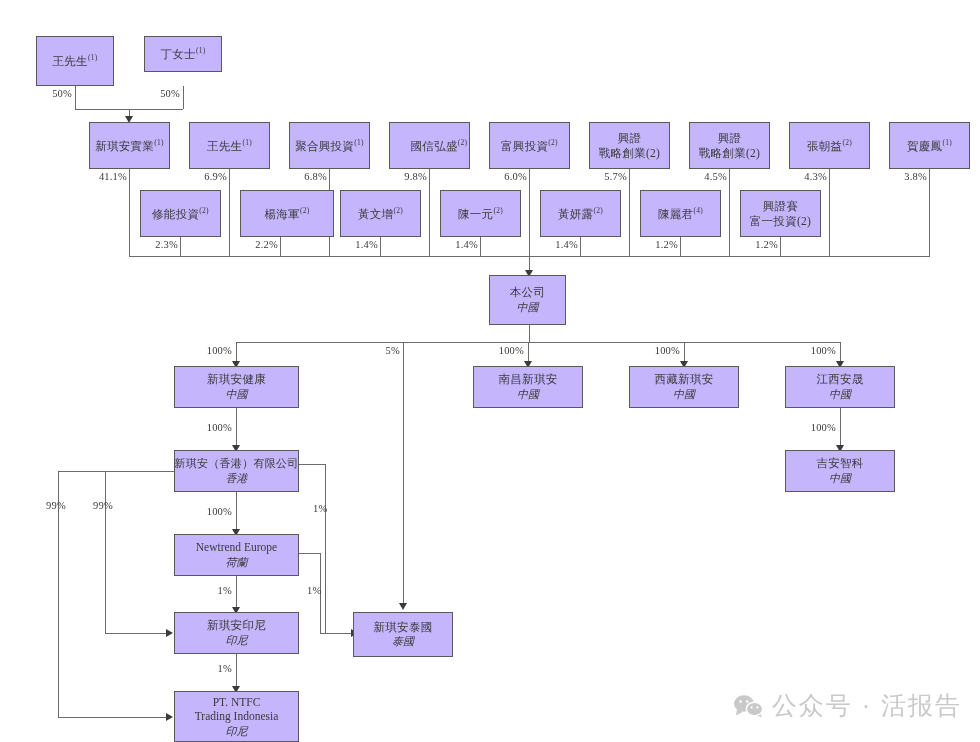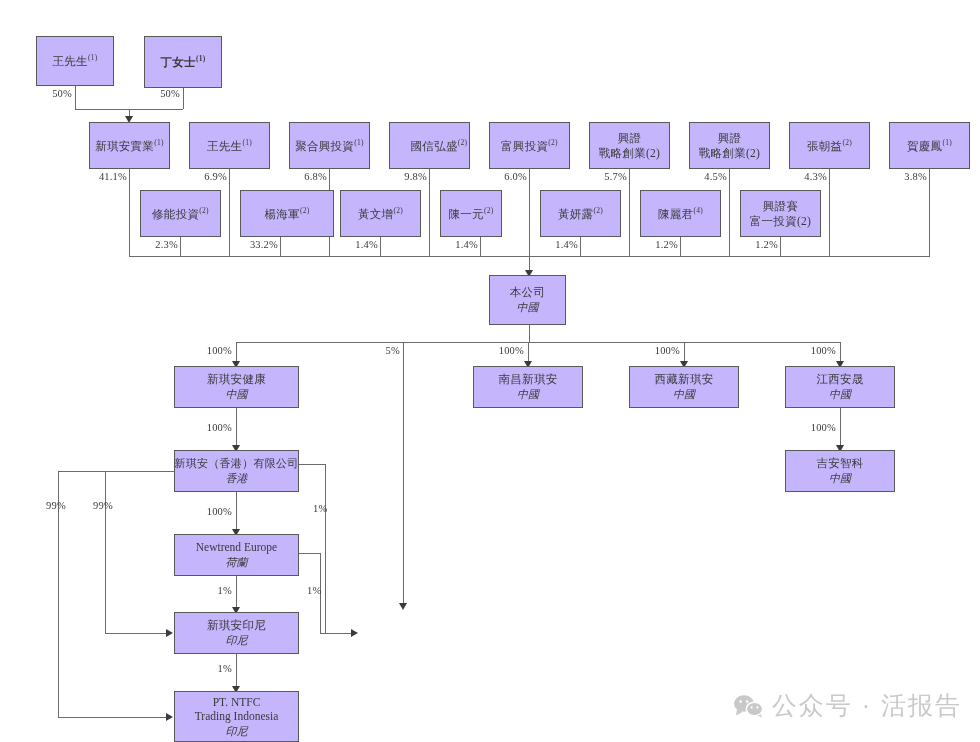--- a/index.html
+++ b/index.html
@@ -109,21 +109,21 @@
 </head>
 <body>
 
 <div id="canvas">
 
   <div class="box" style="left:36px;top:36px;width:78px;height:50px;">
     <div class="nm">
       <span>王先生</span><span class="sup">(1)</span>
     </div>
   </div>
-  <div class="box" style="left:144px;top:36px;width:78px;height:52px;font-weight:bold;">
+  <div class="box" style="left:144px;top:36px;width:78px;height:36px;">
     <div class="nm">
       <span>丁女士</span><span class="sup">(1)</span>
     </div>
   </div>
 
   <div class="v" style="left:75px;top:86px;height:23px;"></div>
   <div class="v" style="left:183px;top:86px;height:23px;"></div>
   <div class="h" style="left:75px;top:109px;width:108px;"></div>
   <div class="v" style="left:129px;top:109px;height:9px;"></div>
   <div class="ad" style="left:125px;top:116px;"></div>
@@ -186,21 +186,21 @@
   <div class="box" style="left:240px;top:190px;width:94px;height:47px;">
     <div class="nm">
       <span>楊海軍</span><span class="sup">(2)</span>
     </div>
   </div>
   <div class="box" style="left:340px;top:190px;width:81px;height:47px;">
     <div class="nm">
       <span>黃文增</span><span class="sup">(2)</span>
     </div>
   </div>
-  <div class="box" style="left:440px;top:190px;width:62px;height:47px;">
+  <div class="box" style="left:440px;top:190px;width:81px;height:47px;">
     <div class="nm">
       <span>陳一元</span><span class="sup">(2)</span>
     </div>
   </div>
   <div class="box" style="left:540px;top:190px;width:81px;height:47px;">
     <div class="nm">
       <span>黃妍露</span><span class="sup">(2)</span>
     </div>
   </div>
   <div class="box" style="left:640px;top:190px;width:81px;height:47px;">
@@ -242,21 +242,21 @@
   <div class="pct r" style="left:188px;top:171px;width:39px;">6.9%</div>
   <div class="pct r" style="left:288px;top:171px;width:39px;">6.8%</div>
   <div class="pct r" style="left:388px;top:171px;width:39px;">9.8%</div>
   <div class="pct r" style="left:488px;top:171px;width:39px;">6.0%</div>
   <div class="pct r" style="left:588px;top:171px;width:39px;">5.7%</div>
   <div class="pct r" style="left:688px;top:171px;width:39px;">4.5%</div>
   <div class="pct r" style="left:788px;top:171px;width:39px;">4.3%</div>
   <div class="pct r" style="left:888px;top:171px;width:39px;">3.8%</div>
 
   <div class="pct r" style="left:139px;top:239px;width:39px;">2.3%</div>
-  <div class="pct r" style="left:239px;top:239px;width:39px;">33.2%</div>
+  <div class="pct r" style="left:239px;top:239px;width:39px;">2.2%</div>
   <div class="pct r" style="left:339px;top:239px;width:39px;">1.4%</div>
   <div class="pct r" style="left:439px;top:239px;width:39px;">1.4%</div>
   <div class="pct r" style="left:539px;top:239px;width:39px;">1.4%</div>
   <div class="pct r" style="left:639px;top:239px;width:39px;">1.2%</div>
   <div class="pct r" style="left:739px;top:239px;width:39px;">1.2%</div>
 
   <div class="box" style="left:489px;top:275px;width:77px;height:50px;">
     <div class="nm">本公司</div>
     <div class="loc">中國</div>
   </div>
@@ -364,20 +364,24 @@
   <div class="v" style="left:325px;top:464px;height:169px;"></div>
   <div class="h" style="left:325px;top:633px;width:27px;"></div>
   <div class="ar" style="left:351px;top:629px;"></div>
   <div class="pct" style="left:313px;top:503px;">1%</div>
 
   <div class="h" style="left:299px;top:553px;width:21px;"></div>
   <div class="v" style="left:320px;top:553px;height:80px;"></div>
   <div class="h" style="left:320px;top:633px;width:32px;"></div>
   <div class="pct" style="left:307px;top:585px;">1%</div>
 
+  <div class="box" style="left:353px;top:612px;width:100px;height:45px;">
+    <div class="nm">新琪安泰國</div>
+    <div class="loc">泰國</div>
+  </div>
 
   <div id="watermark">
     <span>
       <svg width="30" height="24" viewBox="0 0 30 24" aria-hidden="true">
         <ellipse cx="11" cy="9.5" rx="10" ry="8.3" fill="#c9c9c9"></ellipse>
         <polygon points="4,15 3,21.5 9.5,18" fill="#c9c9c9"></polygon>
         <ellipse cx="21.5" cy="15" rx="8.2" ry="6.8" fill="#c9c9c9" stroke="#ffffff" stroke-width="1.6"></ellipse>
         <polygon points="28,19.5 29.3,24 24,21.8" fill="#c9c9c9" stroke="#ffffff" stroke-width="0.8"></polygon>
         <circle cx="7.6" cy="7.5" r="1.35" fill="#ffffff"></circle>
         <circle cx="14.2" cy="7.5" r="1.35" fill="#ffffff"></circle>

